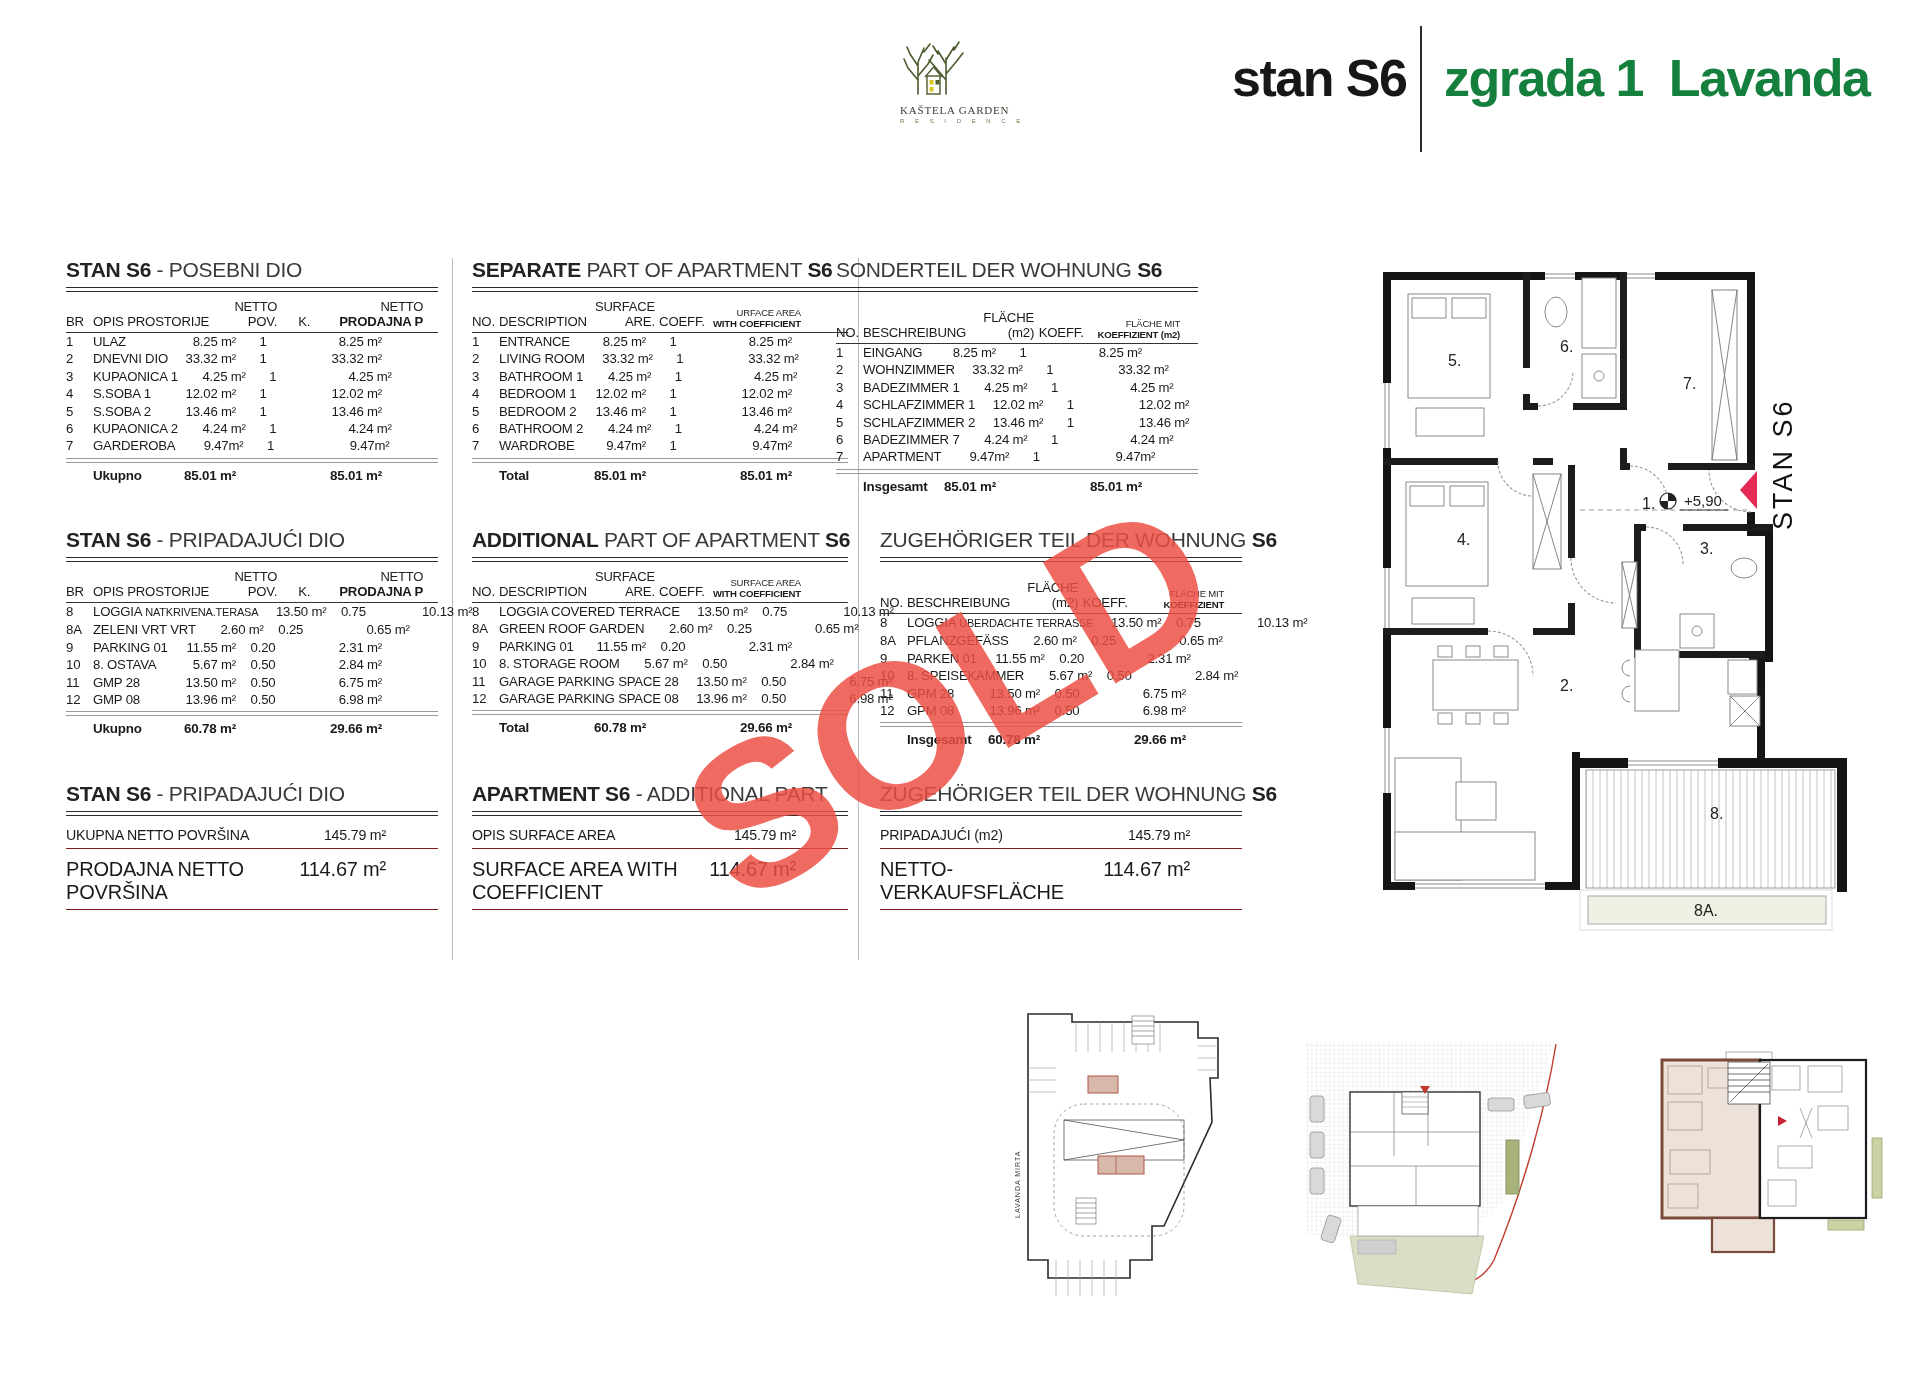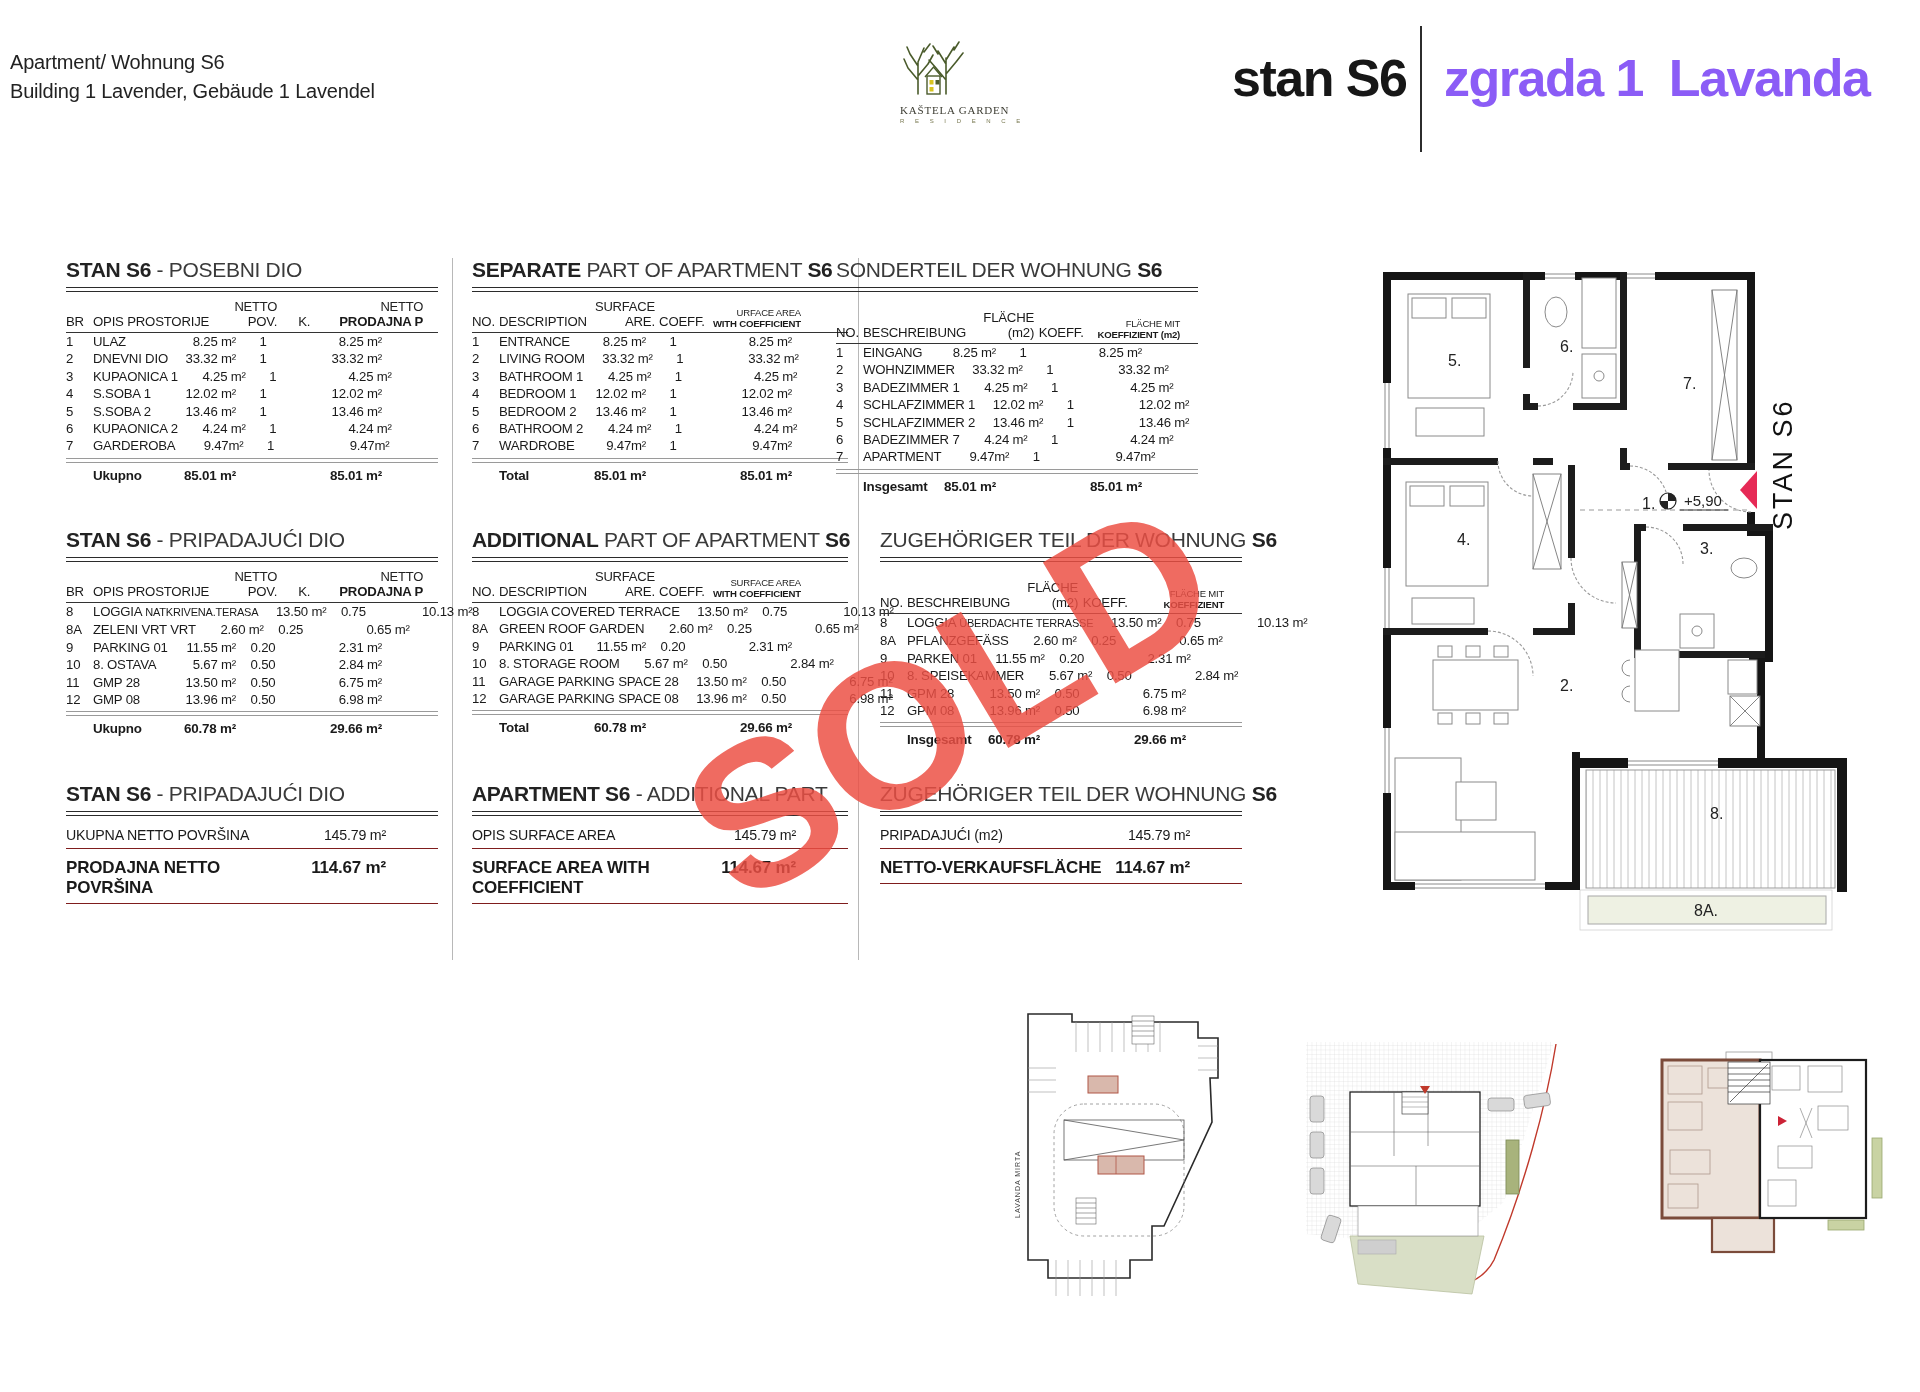--- a/index.html
+++ b/index.html
@@ -4,21 +4,21 @@
 <style>
   html,body{margin:0;padding:0;background:#fff;}
   .page{position:relative;width:1920px;height:1392px;background:#fff;overflow:hidden;
         font-family:"Liberation Sans",sans-serif;color:#1a1a1a;}
   
   .hdr-left{position:absolute;left:10px;top:48px;font-size:20px;line-height:29px;color:#222;letter-spacing:-0.2px;}
   .logo{position:absolute;left:900px;top:36px;width:104px;text-align:left;}
   .logo-name{font-family:"Liberation Serif",serif;font-size:11px;letter-spacing:.8px;color:#3d3d33;margin-top:2px;white-space:nowrap;}
   .logo-sub{font-size:6px;letter-spacing:4.5px;color:#77774f;margin-top:2px;white-space:nowrap;}
   .tA{position:absolute;left:1232px;top:48px;font-size:52px;font-weight:700;letter-spacing:-1.5px;color:#171717;}
-  .tB{position:absolute;left:1444px;top:48px;font-size:52px;font-weight:700;letter-spacing:-1.5px;color:#8b5cf6;white-space:pre;}
+  .tB{position:absolute;left:1444px;top:48px;font-size:52px;font-weight:700;letter-spacing:-1.5px;color:#15803d;white-space:pre;}
   .tDiv{position:absolute;left:1420px;top:26px;width:2px;height:126px;background:#2c2c2c;}
   
   .vsep{position:absolute;top:258px;height:702px;width:1px;background:#b8b8b8;}
   
   .atable{position:absolute;letter-spacing:-0.2px;}
   .t-title{font-size:21px;white-space:pre;color:#222;letter-spacing:-0.3px;}
   .t-title .tb{font-weight:700;} .t-title .tl{font-weight:400;color:#3a3a3a;}
   .rule2{height:3px;border-top:1px solid #2b2b2b;border-bottom:1px solid #2b2b2b;margin:5px 0 2px;}
   .grid{display:grid;grid-template-columns:27px 1fr 72px 46px 96px 56px;}
   .hdr{margin-top:3px;}
@@ -30,35 +30,31 @@
   .body .grid{line-height:17.4px;font-size:13.2px;}
   .cell-desc{white-space:nowrap;overflow:visible;}
   .desc-small{font-size:11px;letter-spacing:-0.2px;}
   .ruleg{height:3px;border-top:1px solid #9a9a9a;border-bottom:1px solid #9a9a9a;margin:3px 0 2px;}
   .tot .grid{font-weight:700;font-size:13.4px;line-height:21px;}
   
   .stable{position:absolute;letter-spacing:-0.2px;}
   .srow{display:flex;font-size:14.2px;padding:9px 0 5px;border-bottom:1px solid #7f1d1d;}
   .srow .slabel{flex:1;}
   .srow .svalue{padding-right:52px;}
-  .srow.bold{font-weight:700;font-size:17px;}
+  .srow.bold{font-weight:400;font-size:20px;}
   
   .sold{position:absolute;left:600px;top:545px;width:700px;height:310px;display:flex;align-items:center;justify-content:center;
         transform:rotate(-31deg);font-size:205px;font-weight:700;letter-spacing:0;opacity:.84;z-index:6;pointer-events:none;}
   svg text{font-family:"Liberation Sans",sans-serif;}
 </style>
 </head>
 <body>
 
 <div class="page">
 
-  <div class="hdr-left">
-    <div>Apartment/ Wohnung S6</div>
-    <div>Building 1 Lavender, Gebäude 1 Lavendel</div>
-  </div>
 
   <div class="logo">
     <svg width="70" height="62" viewBox="0 0 70 62">
       <g stroke="#4a5b2b" stroke-width="1.6" fill="none" stroke-linecap="round">
         <path d="M18,58 V26 M18,44 L8,32 M18,40 L28,28 M18,30 L10,18 M18,26 L24,12 M8,32 L4,23 M28,28 L33,19 M10,18 L7,11 M24,16 L30,8"></path>
         <path d="M46,58 V22 M46,44 L36,32 M46,38 L56,26 M46,28 L38,15 M46,24 L54,11 M36,32 L29,24 M56,26 L63,17 M38,18 L33,10 M54,14 L59,6"></path>
       </g>
       <rect x="27" y="40" width="13" height="18" fill="#ffffff" stroke="#4a5b2b" stroke-width="1.4"></rect>
       <path d="M25,41 L33.5,31 L42,41" fill="none" stroke="#4a5b2b" stroke-width="1.4"></path>
       <rect x="29.5" y="44" width="4" height="4.5" fill="#d8c41f"></rect>

